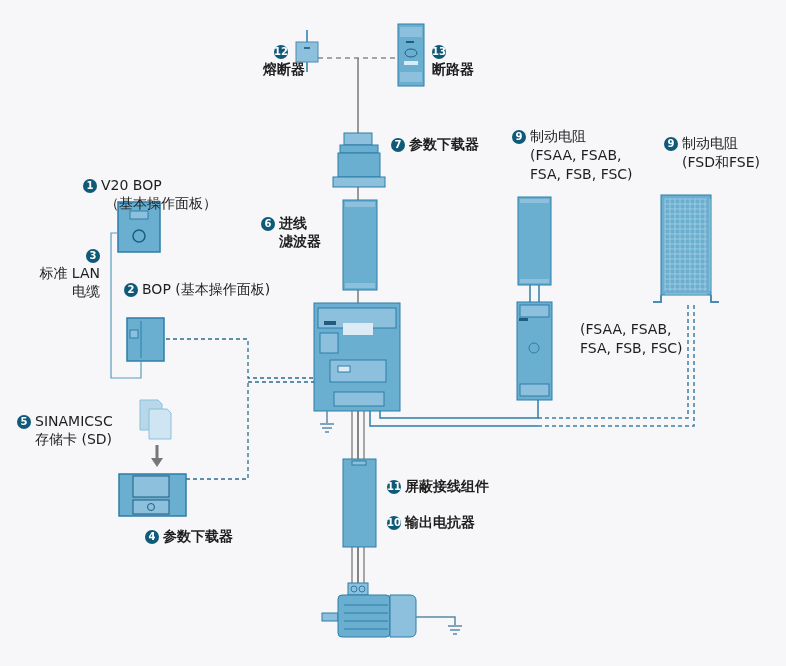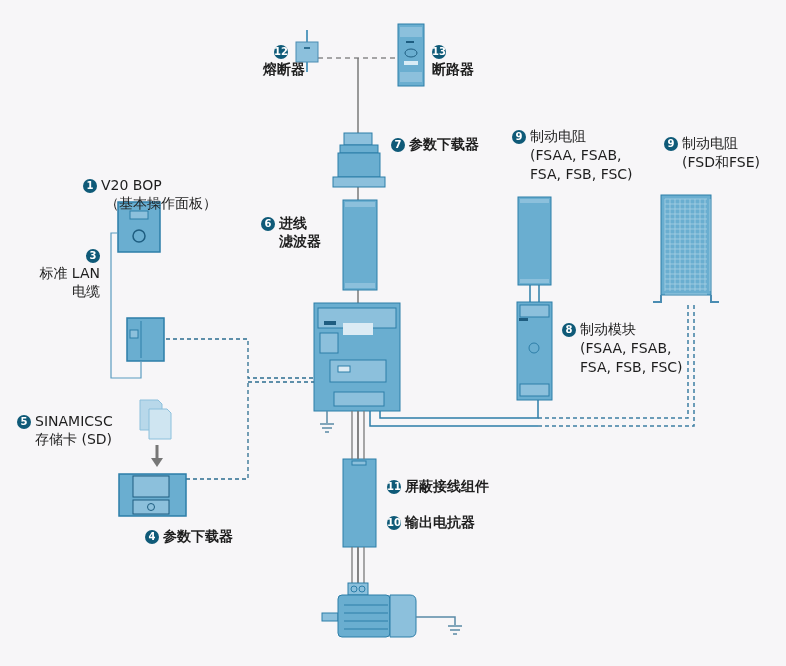--- a/index.html
+++ b/index.html
@@ -215,20 +215,21 @@
   <div style="margin-left:22px">（基本操作面板）</div>
 </div>
 
 <div class="lbl r" style="left:2px;top:246px;width:98px;">
   <div><span class="num" style="margin-right:0">3</span></div>
   <div>标准 LAN</div>
   <div>电缆</div>
 </div>
 
 <div class="lbl" style="left:124px;top:280px;">
+  <div><span class="num">2</span><span>BOP (基本操作面板)</span></div>
 </div>
 
 <div class="lbl" style="left:17px;top:412px;">
   <div><span class="num">5</span><span>SINAMICSC</span></div>
   <div style="padding-left:18px">存储卡 (SD)</div>
 </div>
 
 <div class="lbl bold" style="left:105px;top:527px;padding-left:40px;">
   <span class="num">4</span><span>参数下载器</span>
 </div>
@@ -238,21 +239,20 @@
   <div style="padding-left:18px">(FSAA, FSAB,</div>
   <div style="padding-left:18px">FSA, FSB, FSC)</div>
 </div>
 
 <div class="lbl" style="left:664px;top:134px;line-height:19px;">
   <div><span class="num">9</span><span>制动电阻</span></div>
   <div style="padding-left:18px">(FSD和FSE)</div>
 </div>
 
 <div class="lbl" style="left:562px;top:320px;line-height:19px;">
-  <div><span class="num">8</span><span>制动模块</span></div>
   <div style="padding-left:18px">(FSAA, FSAB,</div>
   <div style="padding-left:18px">FSA, FSB, FSC)</div>
 </div>
 
 <div class="lbl bold" style="left:387px;top:437px;margin-top:40px;">
   <span class="num">11</span><span>屏蔽接线组件</span>
 </div>
 
 <div class="lbl bold" style="left:387px;top:513px;">
   <span class="num">10</span><span>输出电抗器</span>

